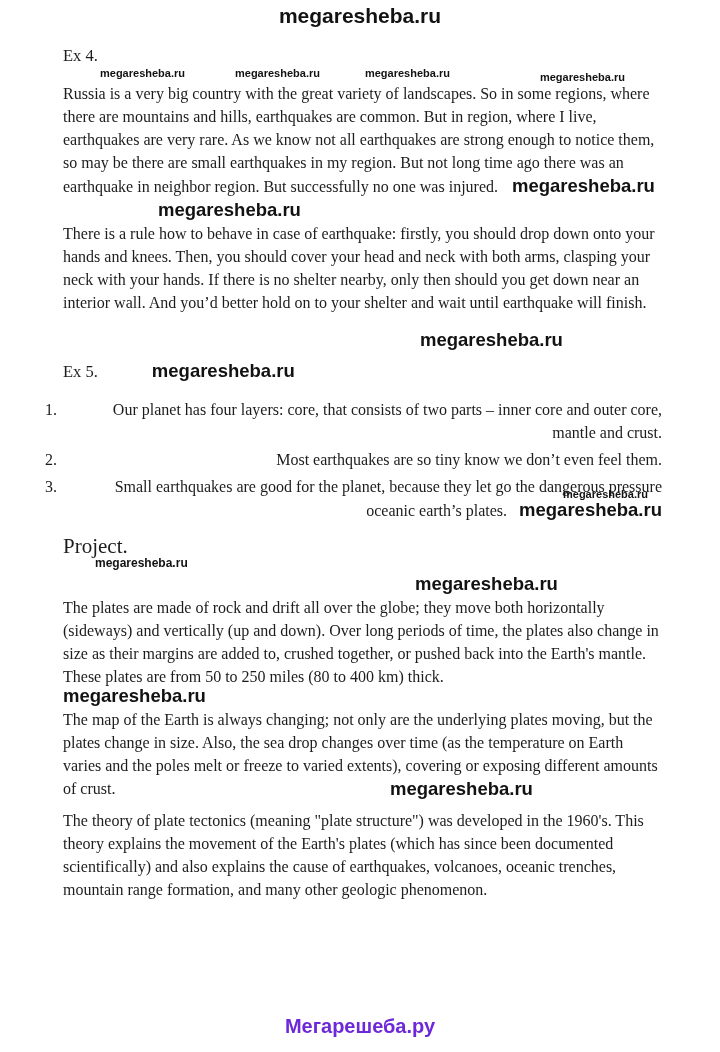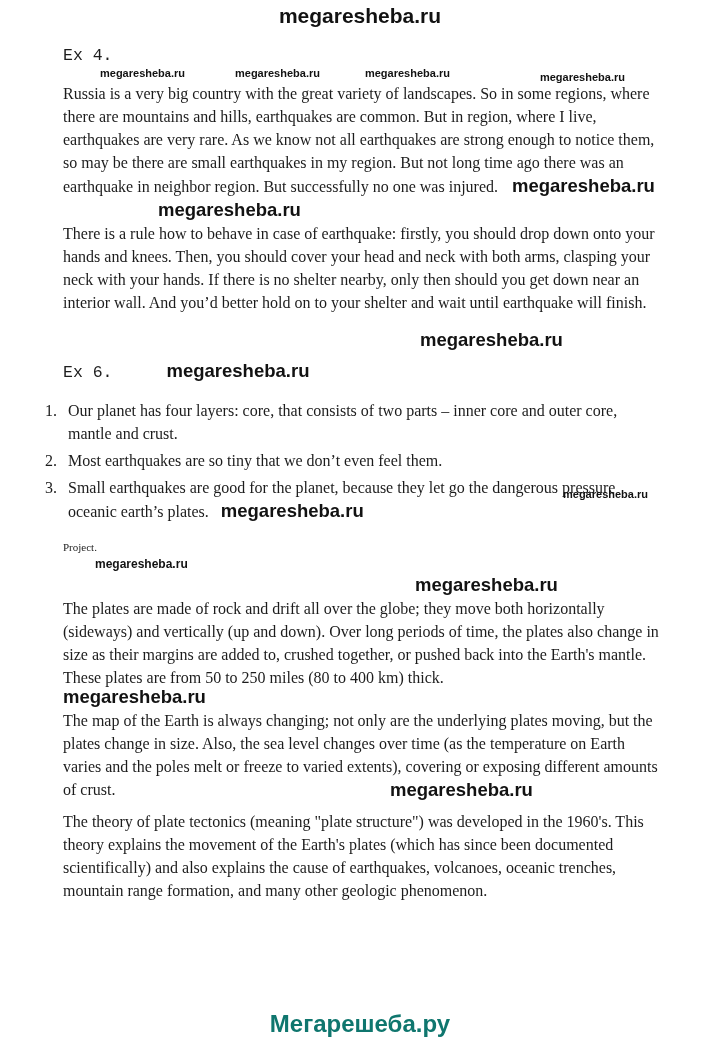--- a/index.html
+++ b/index.html
@@ -14,56 +14,56 @@
     color:#1c1c1c;
   }
   .wm {
     font-family:"Liberation Sans", sans-serif;
     font-weight:700;
     color:#121212;
     white-space:nowrap;
   }
   .header-wm { text-align:center; padding-top:3px; font-size:21px; line-height:25px; }
   .content { padding:0 58px 0 63px; }
-  .ex-label { font-size:16.5px; line-height:20px; margin-top:18px;font-family:Liberation Mono, monospace; }
+  .ex-label { font-size:16.5px; line-height:20px; margin-top:18px; }
   .wm-row { display:flex; margin-top:1px; }
   .wm-sm { font-size:11px; line-height:13px; }
   .wm-sm.g1 { margin-left:37px; }
   .wm-sm.g2 { margin-left:50px; }
   .wm-sm.g3 { margin-left:45px; }
   .wm-sm.g4 { margin-left:90px; position:relative; top:4px; }
   .body { font-size:16px; line-height:23px; }
   .p1 { margin-top:2px; }
   .wm-inline { font-size:18.5px; line-height:23px; }
   .wm-i1 { margin-left:10px; }
   .wm-i2 { margin-left:95px; }
   .wm-solo { font-size:18.5px; line-height:24px; }
   .wm-before-ex5 { margin:14px 0 0 357px; }
   .ex5-row { display:flex; align-items:baseline; margin-top:8px; }
   .ex5-row .wm { font-size:18.5px; margin-left:54px; }
   .list { margin:16px 0 0 -18px; }
   .li { display:flex; margin-bottom:4px; font-size:16px; line-height:23px; }
   .num { width:23px; flex:none; }
-  .txt { flex:1; }
+  .txt { flex:1;text-align:right; }
   .li .wm-inline { margin-left:8px; }
-  .proj-label { font-size:11px; line-height:20px; margin-top:14px;font-family:Liberation Serif, serif; }
+  .proj-label { font-size:21px; line-height:20px; margin-top:14px;font-family:Liberation Serif, serif; }
   .wm-xs { font-size:12px; line-height:14px; margin-left:32px; }
   .p-proj1 { margin-top:2px; }
   .wm-center-1 { margin:2px 0 0 352px; }
   .wm-left-1 { margin:-4px 0 0 0; }
   .wm-center-2 { margin:-23px 0 0 327px; }
   .p-proj4 { margin-top:8px;font-family:Liberation Serif, serif; }
   .wm-abs-right { position:absolute; left:563px; top:488px; font-size:11px; line-height:13px; }
   .footer {
     position:absolute; left:0; right:0; bottom:14px;
     text-align:center;
     font-family:"Liberation Sans", sans-serif;
     font-weight:700;
-    font-size:24px;
-    color:#0f766e;
+    font-size:20px;
+    color:#6d28d9;
   }
 </style>
 </head>
 <body>
 
 <div class="page">
 
   <div class="wm header-wm">megaresheba.ru</div>
 
   <div class="content">
@@ -81,32 +81,32 @@
       <span>Russia is a very big country with the great variety of landscapes. So in some regions, where there are mountains and hills, earthquakes are common. But in region, where I live, earthquakes are very rare. As we know not all earthquakes are strong enough to notice them, so may be there are small earthquakes in my region. But not long time ago there was an earthquake in neighbor region. But successfully no one was injured.</span>
       <span class="wm wm-inline wm-i1">megaresheba.ru</span>
       <span class="wm wm-inline wm-i2">megaresheba.ru</span>
     </p>
 
     <p class="body">There is a rule how to behave in case of earthquake: firstly, you should drop down onto your hands and knees. Then, you should cover your head and neck with both arms, clasping your neck with your hands. If there is no shelter nearby, only then should you get down near an interior wall. And you’d better hold on to your shelter and wait until earthquake will finish.</p>
 
     <div class="wm wm-solo wm-before-ex5">megaresheba.ru</div>
 
     <div class="ex5-row">
-      <span class="ex-label" style="margin-top:0;">Ex 6.</span>
+      <span class="ex-label" style="margin-top:0;">Ex 5.</span>
       <span class="wm">megaresheba.ru</span>
     </div>
 
     <div class="list">
       <div class="li">
         <span class="num">1.</span>
         <span class="txt">Our planet has four layers: core, that consists of two parts – inner core and outer core, mantle and crust.</span>
       </div>
       <div class="li">
         <span class="num">2.</span>
-        <span class="txt">Most earthquakes are so tiny that we don’t even feel them.</span>
+        <span class="txt">Most earthquakes are so tiny know we don’t even feel them.</span>
       </div>
       <div class="li">
         <span class="num">3.</span>
         <span class="txt">
           <span>Small earthquakes are good for the planet, because they let go the dangerous pressure oceanic earth’s plates.</span>
           <span class="wm wm-inline">megaresheba.ru</span>
         </span>
       </div>
     </div>
 
@@ -114,21 +114,21 @@
 
     <div class="wm wm-xs">megaresheba.ru</div>
 
 
     <div class="wm wm-solo wm-center-1">megaresheba.ru</div>
 
     <p class="body">The plates are made of rock and drift all over the globe; they move both horizontally (sideways) and vertically (up and down). Over long periods of time, the plates also change in size as their margins are added to, crushed together, or pushed back into the Earth's mantle. These plates are from 50 to 250 miles (80 to 400 km) thick.</p>
 
     <div class="wm wm-solo wm-left-1">megaresheba.ru</div>
 
-    <p class="body">The map of the Earth is always changing; not only are the underlying plates moving, but the plates change in size. Also, the sea level changes over time (as the temperature on Earth varies and the poles melt or freeze to varied extents), covering or exposing different amounts of crust.</p>
+    <p class="body">The map of the Earth is always changing; not only are the underlying plates moving, but the plates change in size. Also, the sea drop changes over time (as the temperature on Earth varies and the poles melt or freeze to varied extents), covering or exposing different amounts of crust.</p>
 
     <div class="wm wm-solo wm-center-2">megaresheba.ru</div>
 
     <p class="body p-proj4">The theory of plate tectonics (meaning "plate structure") was developed in the 1960's. This theory explains the movement of the Earth's plates (which has since been documented scientifically) and also explains the cause of earthquakes, volcanoes, oceanic trenches, mountain range formation, and many other geologic phenomenon.</p>
 
   </div>
 
   <div class="wm wm-abs-right">megaresheba.ru</div>
 
   <div class="footer">Мегарешеба.ру</div>

